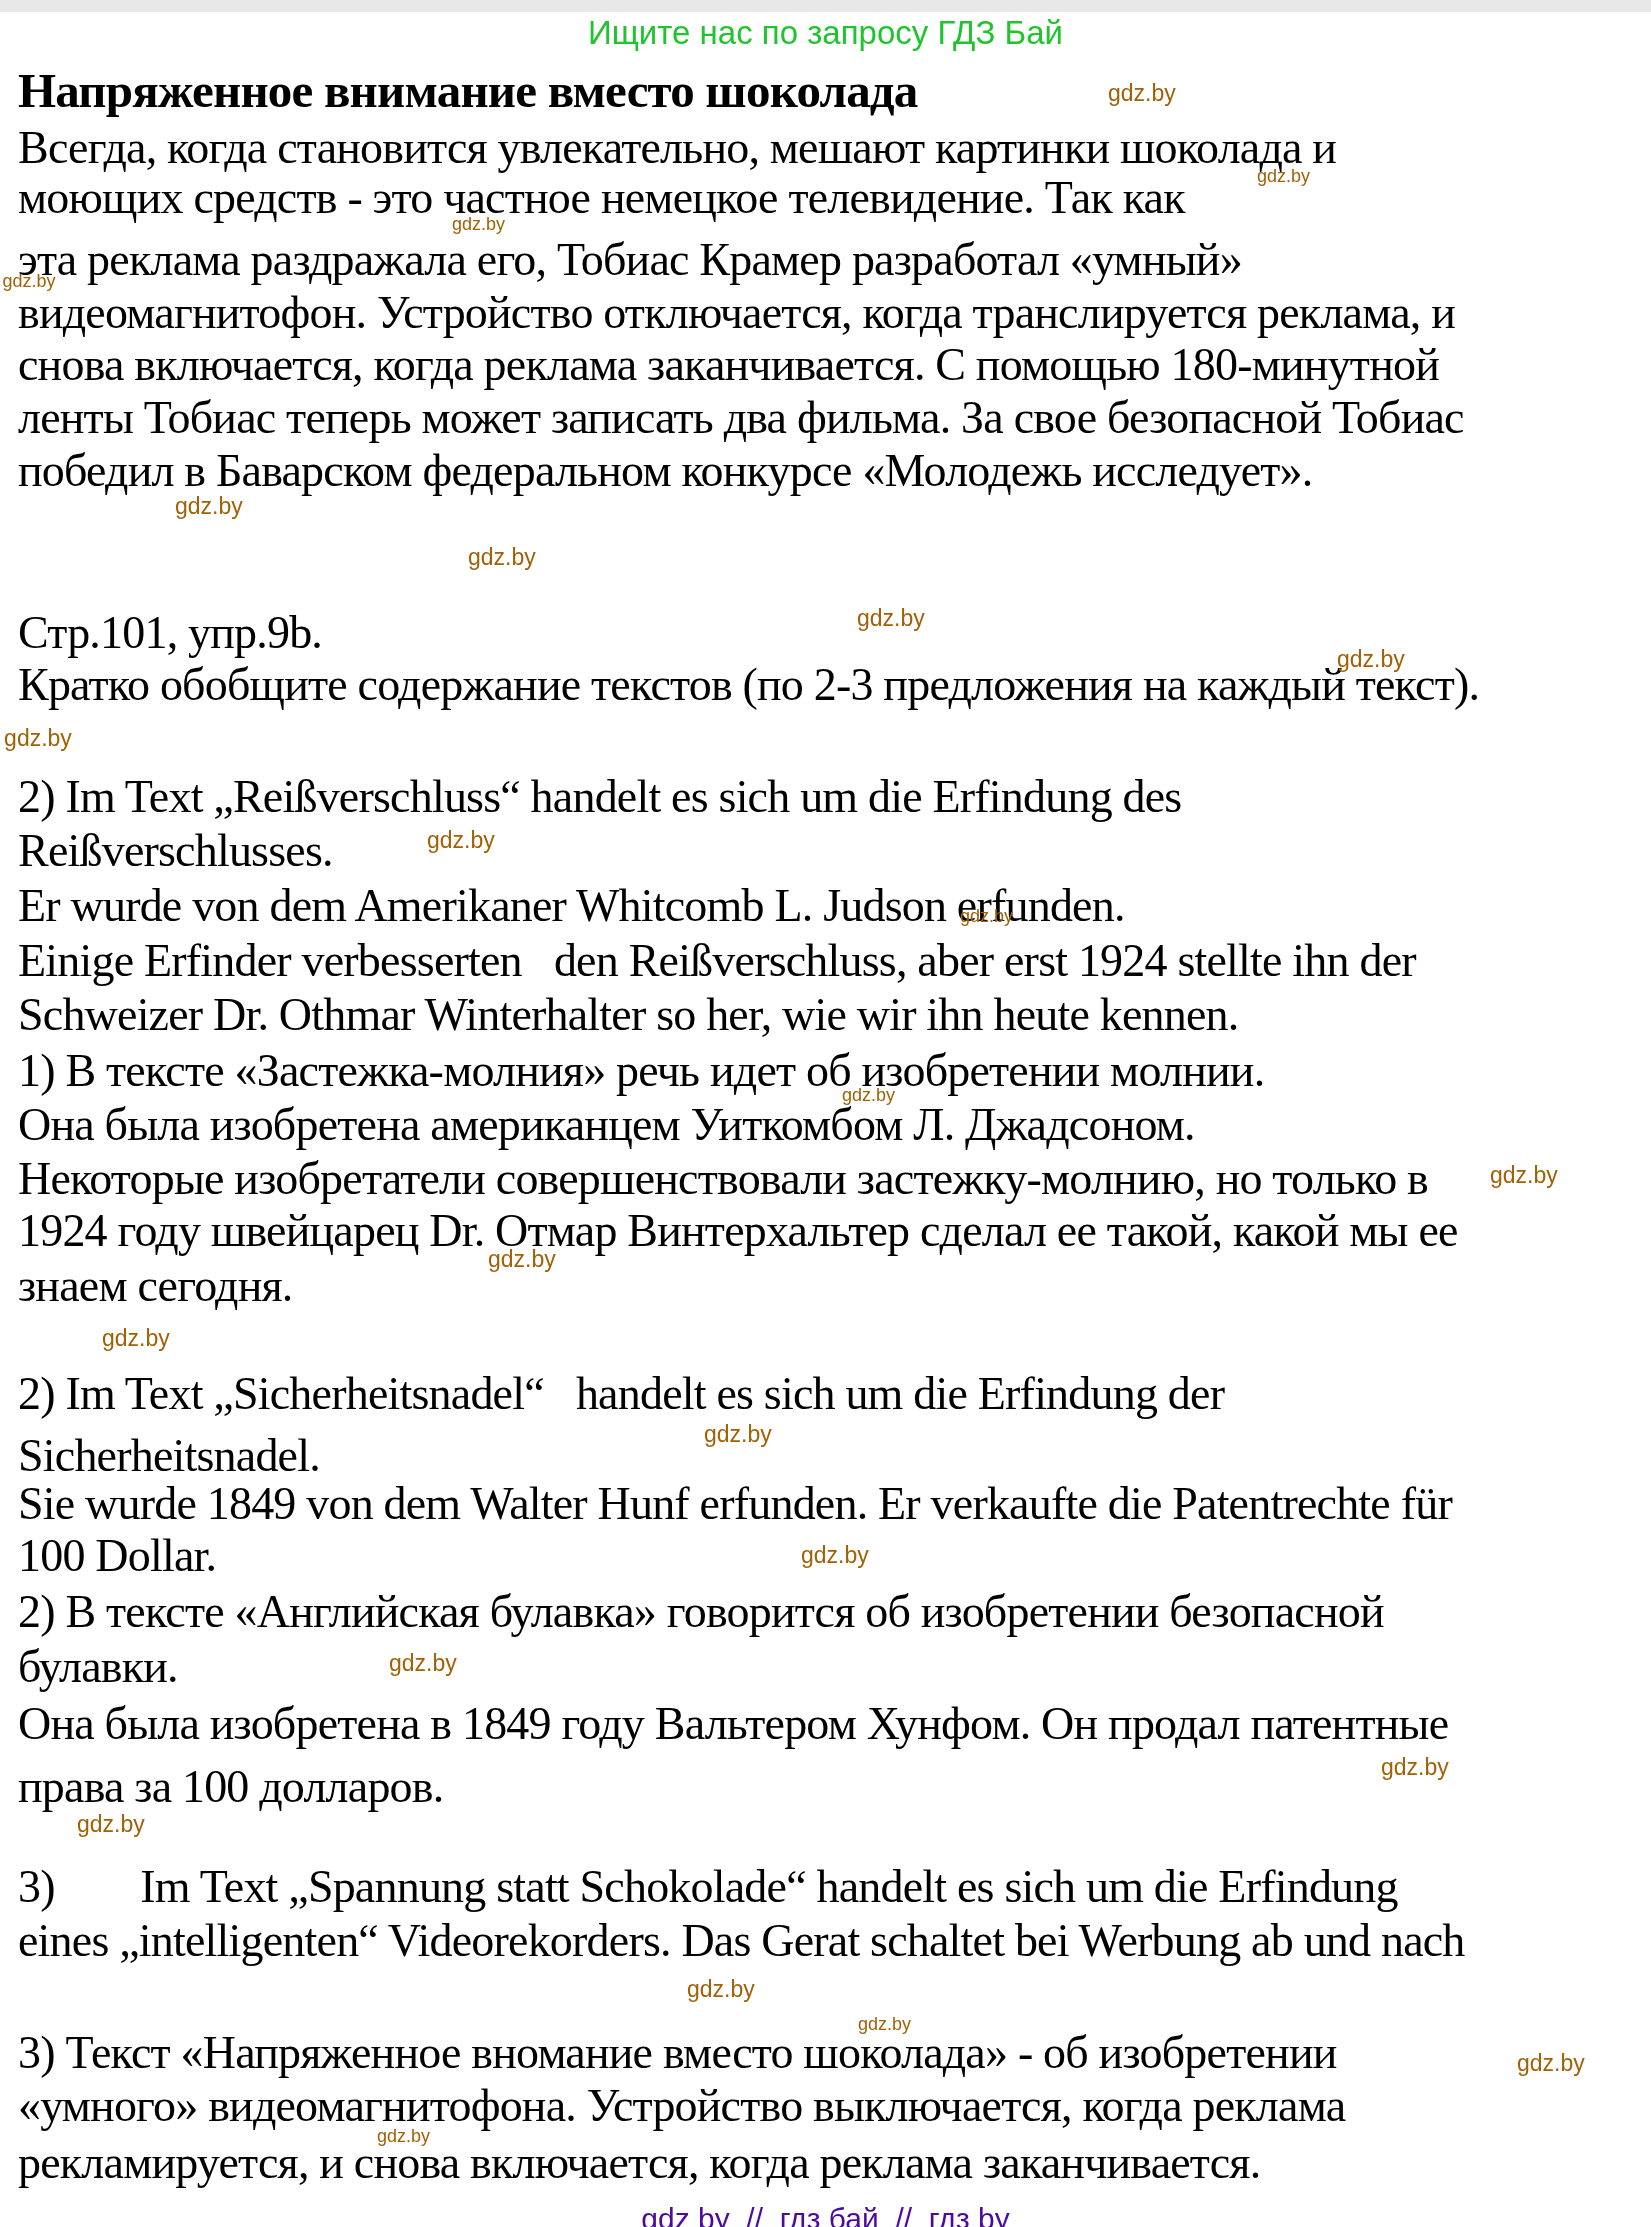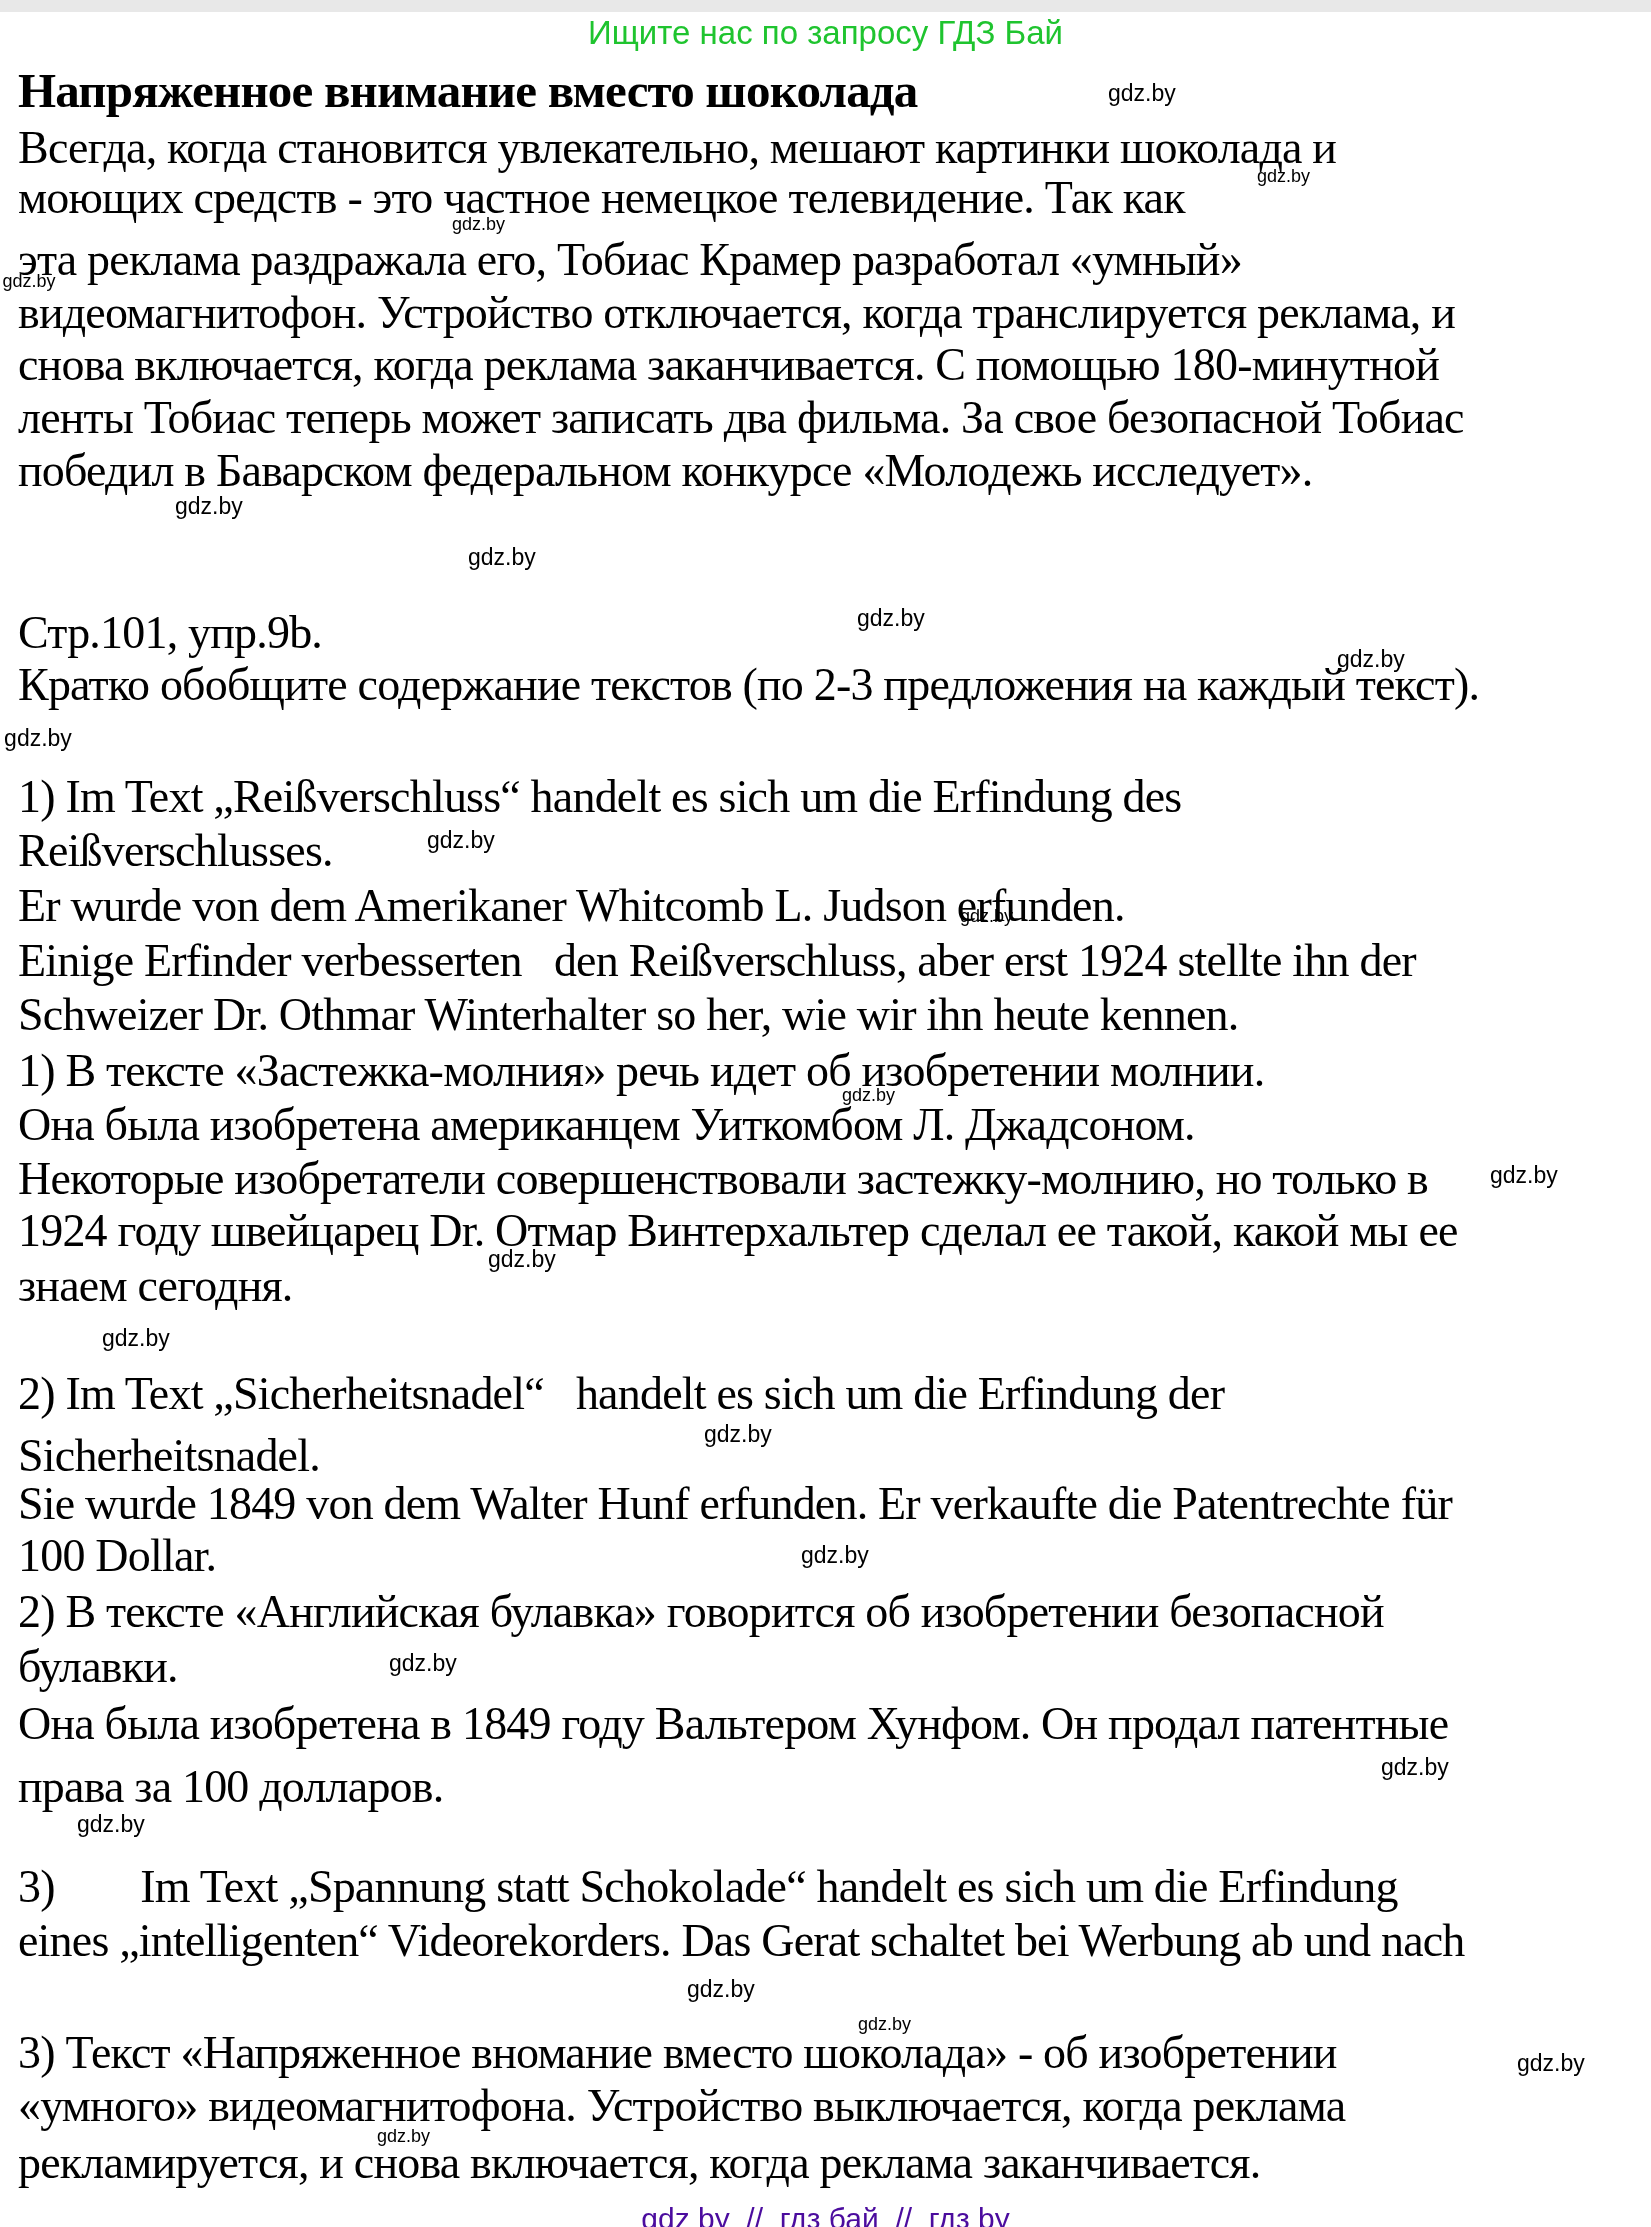--- a/index.html
+++ b/index.html
@@ -39,21 +39,21 @@
     font-size: 46px;
     line-height: 55px;
     white-space: pre;
     letter-spacing: -0.8px;
   }
   .wm {
     position: absolute;
     font-family: "Liberation Sans", sans-serif;
     font-size: 23px;
     line-height: 24.4px;
-    color: #000000;
+    color: #a16207;
     white-space: pre;
   }
   .wm.small { font-size: 18px; line-height: 19.5px; }
   .footer {
     position: absolute;
     top: 2190px; left: 0;
     width: 100%;
     text-align: center;
     font-family: "Liberation Sans", sans-serif;
     font-size: 30px;
@@ -73,21 +73,21 @@
 
   <div class="tline" style="top:108px">Всегда, когда становится увлекательно, мешают картинки шоколада и</div>
   <div class="tline" style="top:158px">моющих средств - это частное немецкое телевидение. Так как</div>
   <div class="tline" style="top:273px">видеомагнитофон. Устройство отключается, когда транслируется реклама, и</div>
   <div class="tline" style="top:220px">эта реклама раздражала его, Тобиас Крамер разработал «умный»</div>
   <div class="tline" style="top:325px">снова включается, когда реклама заканчивается. С помощью 180-минутной</div>
   <div class="tline" style="top:378px">ленты Тобиас теперь может записать два фильма. За свое безопасной Тобиас</div>
   <div class="tline" style="top:431px">победил в Баварском федеральном конкурсе «Молодежь исследует».</div>
   <div class="tline" style="top:593px">Стр.101, упр.9b.</div>
   <div class="tline" style="top:645px">Кратко обобщите содержание текстов (по 2-3 предложения на каждый текст).</div>
-  <div class="tline" style="top:757px">1) Im Text „Reißverschluss“ handelt es sich um die Erfindung des</div>
+  <div class="tline" style="top:757px">2) Im Text „Reißverschluss“ handelt es sich um die Erfindung des</div>
   <div class="tline" style="top:811px">Reißverschlusses.</div>
   <div class="tline" style="top:866px">Er wurde von dem Amerikaner Whitcomb L. Judson erfunden.</div>
   <div class="tline" style="top:921px">Einige Erfinder verbesserten   den Reißverschluss, aber erst 1924 stellte ihn der</div>
   <div class="tline" style="top:975px">Schweizer Dr. Othmar Winterhalter so her, wie wir ihn heute kennen.</div>
   <div class="tline" style="top:1031px">1) В тексте «Застежка-молния» речь идет об изобретении молнии.</div>
   <div class="tline" style="top:1085px">Она была изобретена американцем Уиткомбом Л. Джадсоном.</div>
   <div class="tline" style="top:1139px">Некоторые изобретатели совершенствовали застежку-молнию, но только в</div>
   <div class="tline" style="top:1191px">1924 году швейцарец Dr. Отмар Винтерхальтер сделал ее такой, какой мы ее</div>
   <div class="tline" style="top:1246px">знаем сегодня.</div>
   <div class="tline" style="top:1354px">2) Im Text „Sicherheitsnadel“   handelt es sich um die Erfindung der</div>

